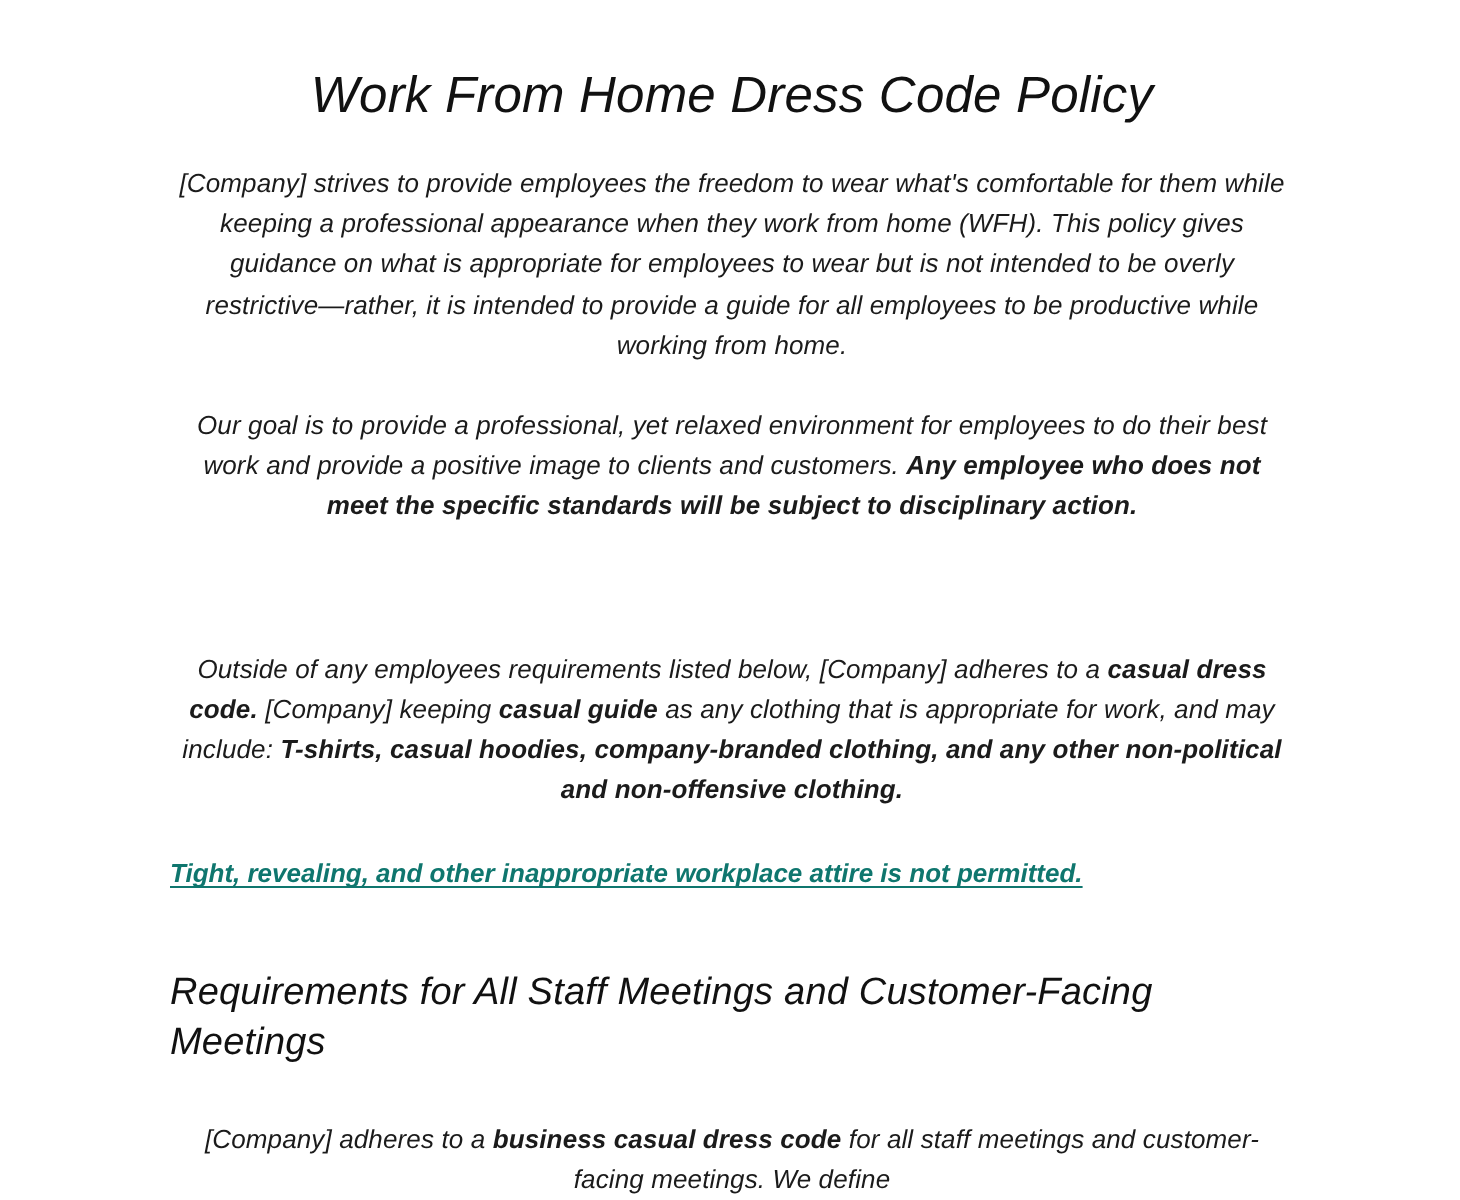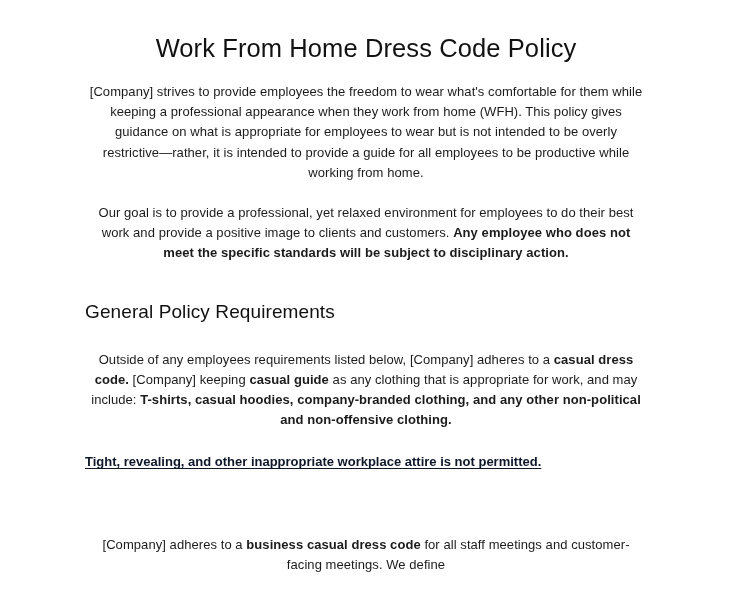--- a/index.html
+++ b/index.html
@@ -15,20 +15,21 @@
     color: #1b1b1b;
     -webkit-font-smoothing: antialiased;
   }
 
   .page {
     position: relative;
     width: 730px;
     height: 600px;
     background: #ffffff;
     box-sizing: border-box;
+    font-style: italic;
   }
 
   .content {
     position: absolute;
     left: 85px;
     top: 0;
     width: 562px;
   }
 
   .doc-title {
@@ -63,21 +64,21 @@
     margin: 0;
     letter-spacing: 0.1px;
   }
 
   .underline-line {
     font-size: 13px;
     line-height: 20.2px;
     font-weight: 700;
     text-decoration: underline;
     text-underline-offset: 2px;
-    color: #0f172a;
+    color: #0f766e;
     margin: 0;
   }
 
   
   .sp-title-p1   { height: 19px; }
   .sp-p1-p2      { height: 20px; }
   .sp-p2-h1      { height: 35px; }
   .sp-h1-p3      { height: 26px; }
   .sp-p3-ul      { height: 22px; }
   .sp-ul-h2      { height: 36px; }
@@ -98,34 +99,34 @@
     </p>
 
     <div class="sp-p1-p2"></div>
 
     <p class="para">
       <span>Our goal is to provide a professional, yet relaxed environment for employees to do their best work and provide a positive image to clients and customers. </span><b>Any employee who does not meet the specific standards will be subject to disciplinary action.</b>
     </p>
 
     <div class="sp-p2-h1"></div>
 
-    <h2 class="section-heading">General Policy Requirements</h2>
 
     <div class="sp-h1-p3"></div>
 
     <p class="para">
       <span>Outside of any employees requirements listed below, [Company] adheres to a </span><b>casual dress code.</b><span> [Company] keeping </span><b>casual guide</b><span> as any clothing that is appropriate for work, and may include: </span><b>T-shirts, casual hoodies, company-branded clothing, and any other non-political and non-offensive clothing.</b>
     </p>
 
     <div class="sp-p3-ul"></div>
 
     <p class="underline-line">Tight, revealing, and other inappropriate workplace attire is not permitted.</p>
 
     <div class="sp-ul-h2"></div>
 
+    <h2 class="section-heading">Requirements for All Staff Meetings and Customer-Facing Meetings</h2>
 
     <div class="sp-h2-p4"></div>
 
     <p class="para">
       <span>[Company] adheres to a </span><b>business casual dress code</b><span> for all staff meetings and customer-facing meetings. We define </span>
     </p>
 
   </div>
 </div>
 

